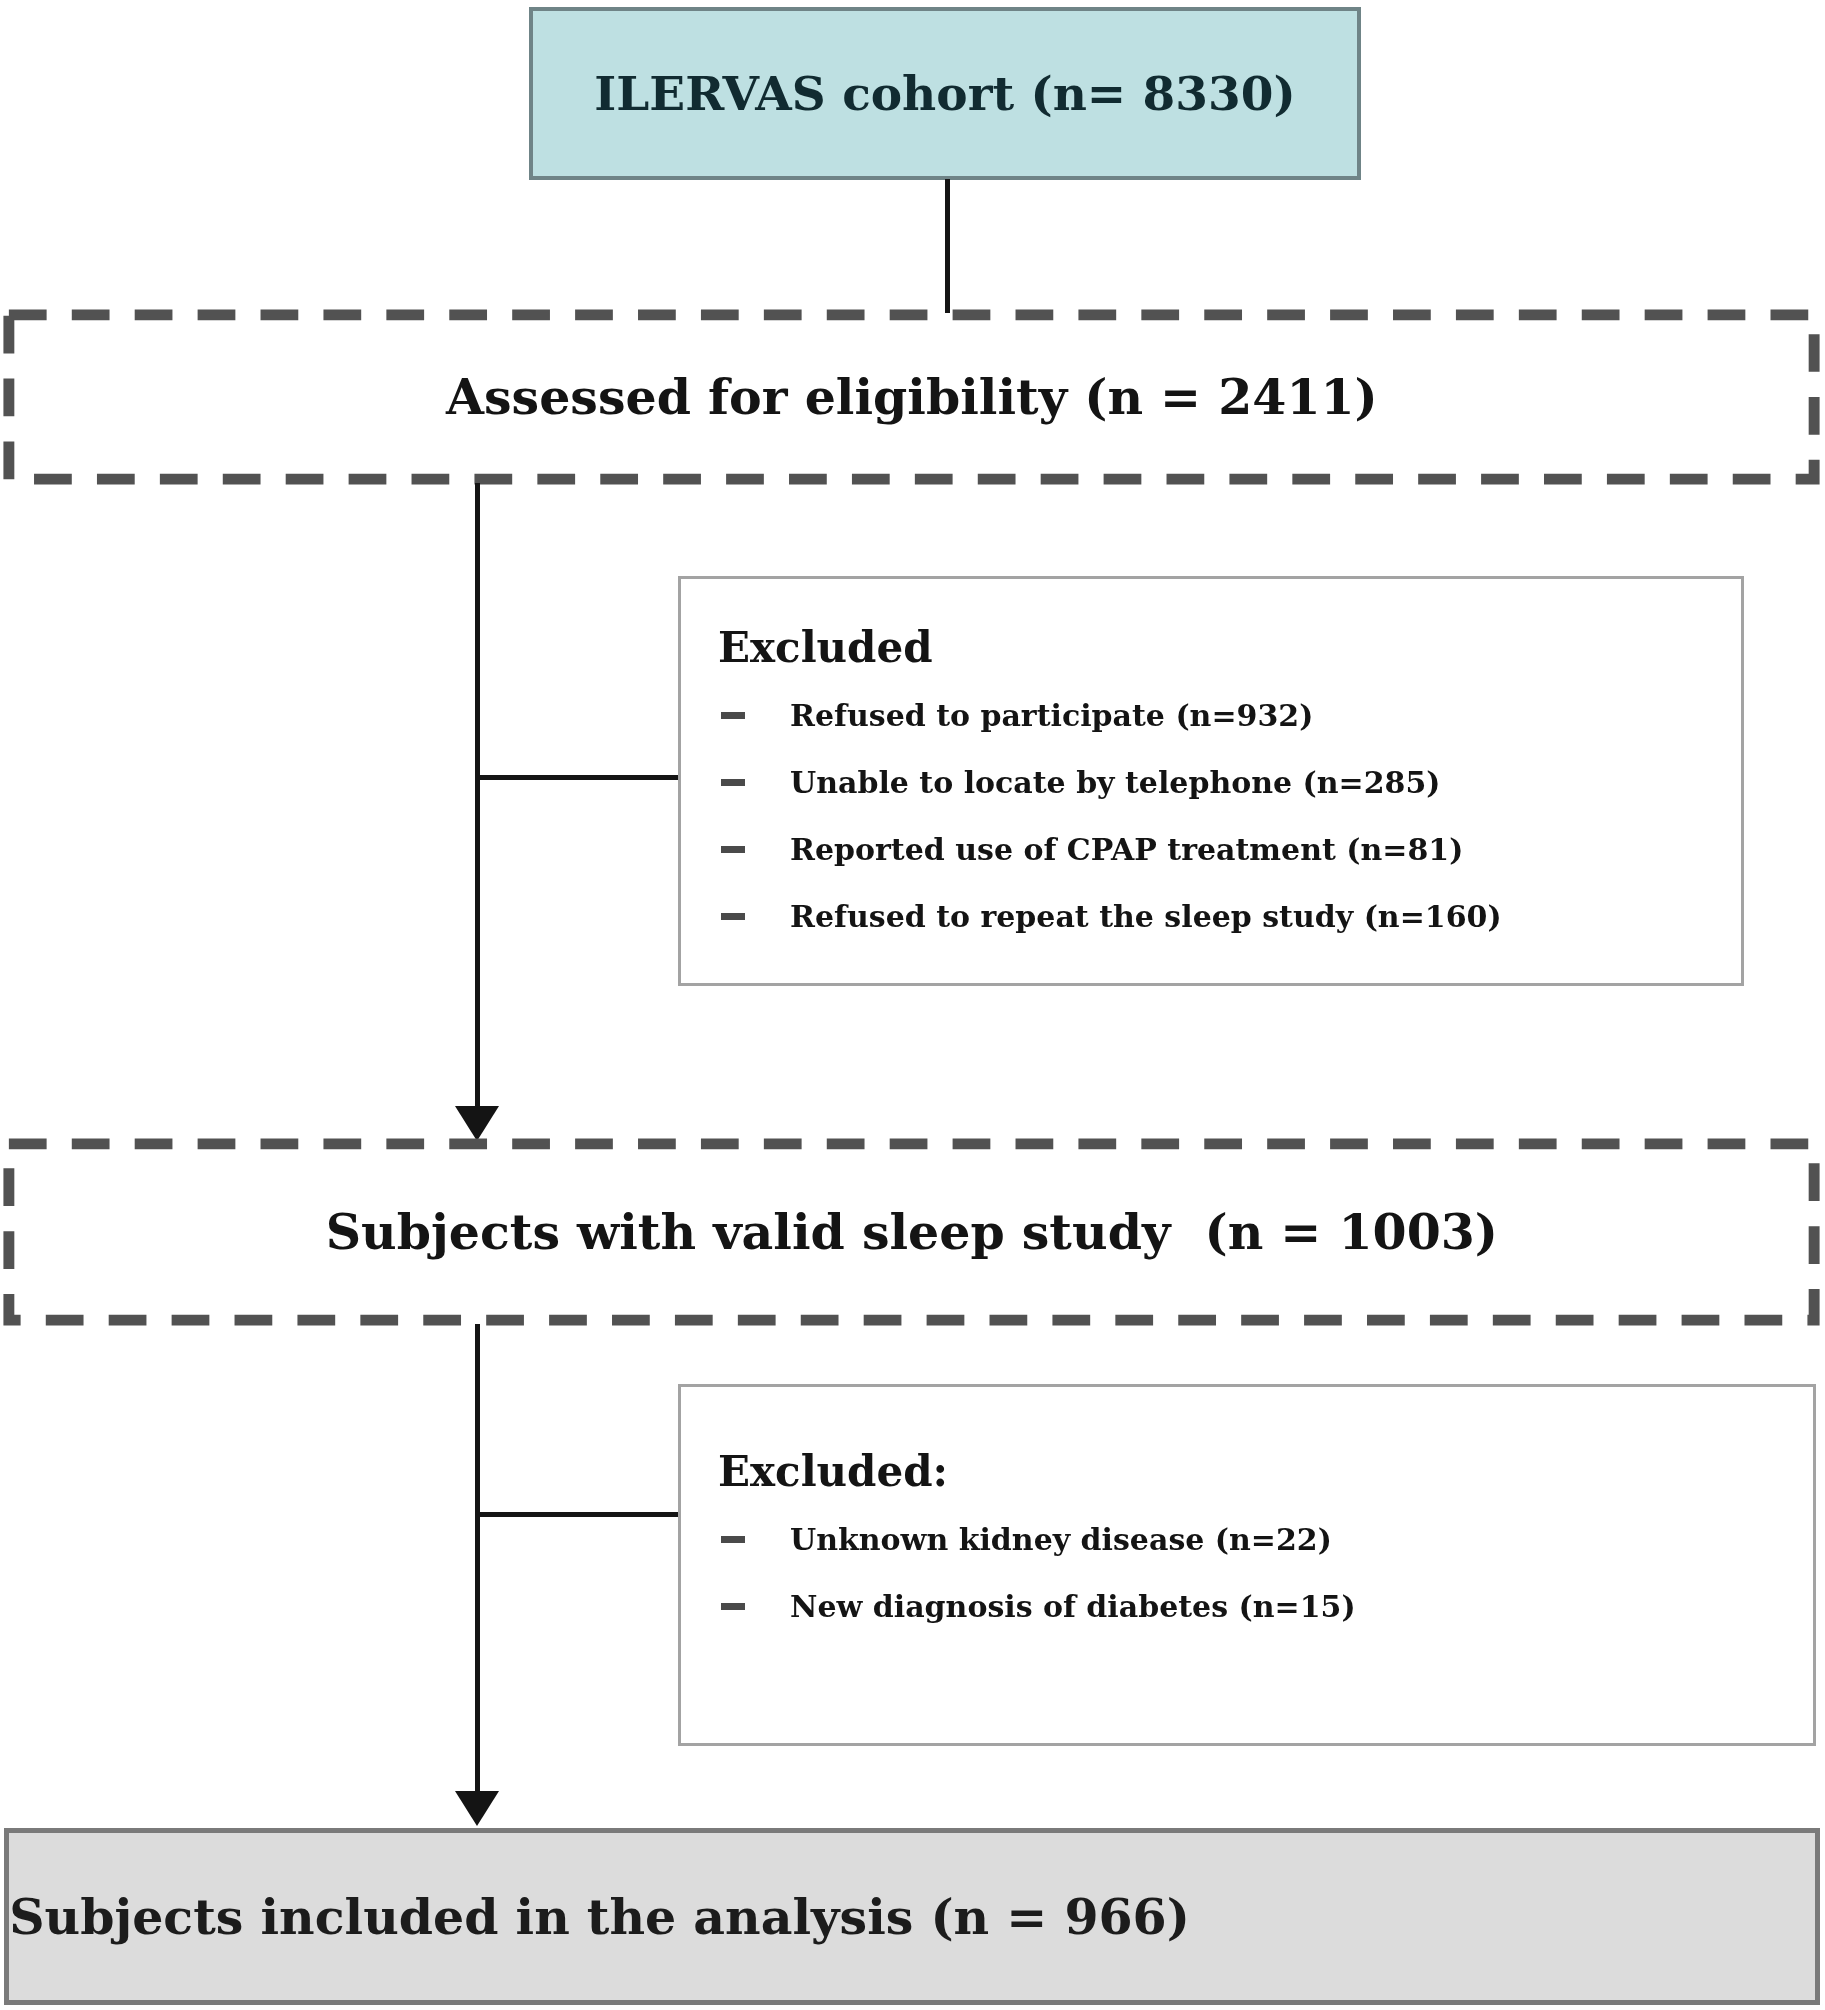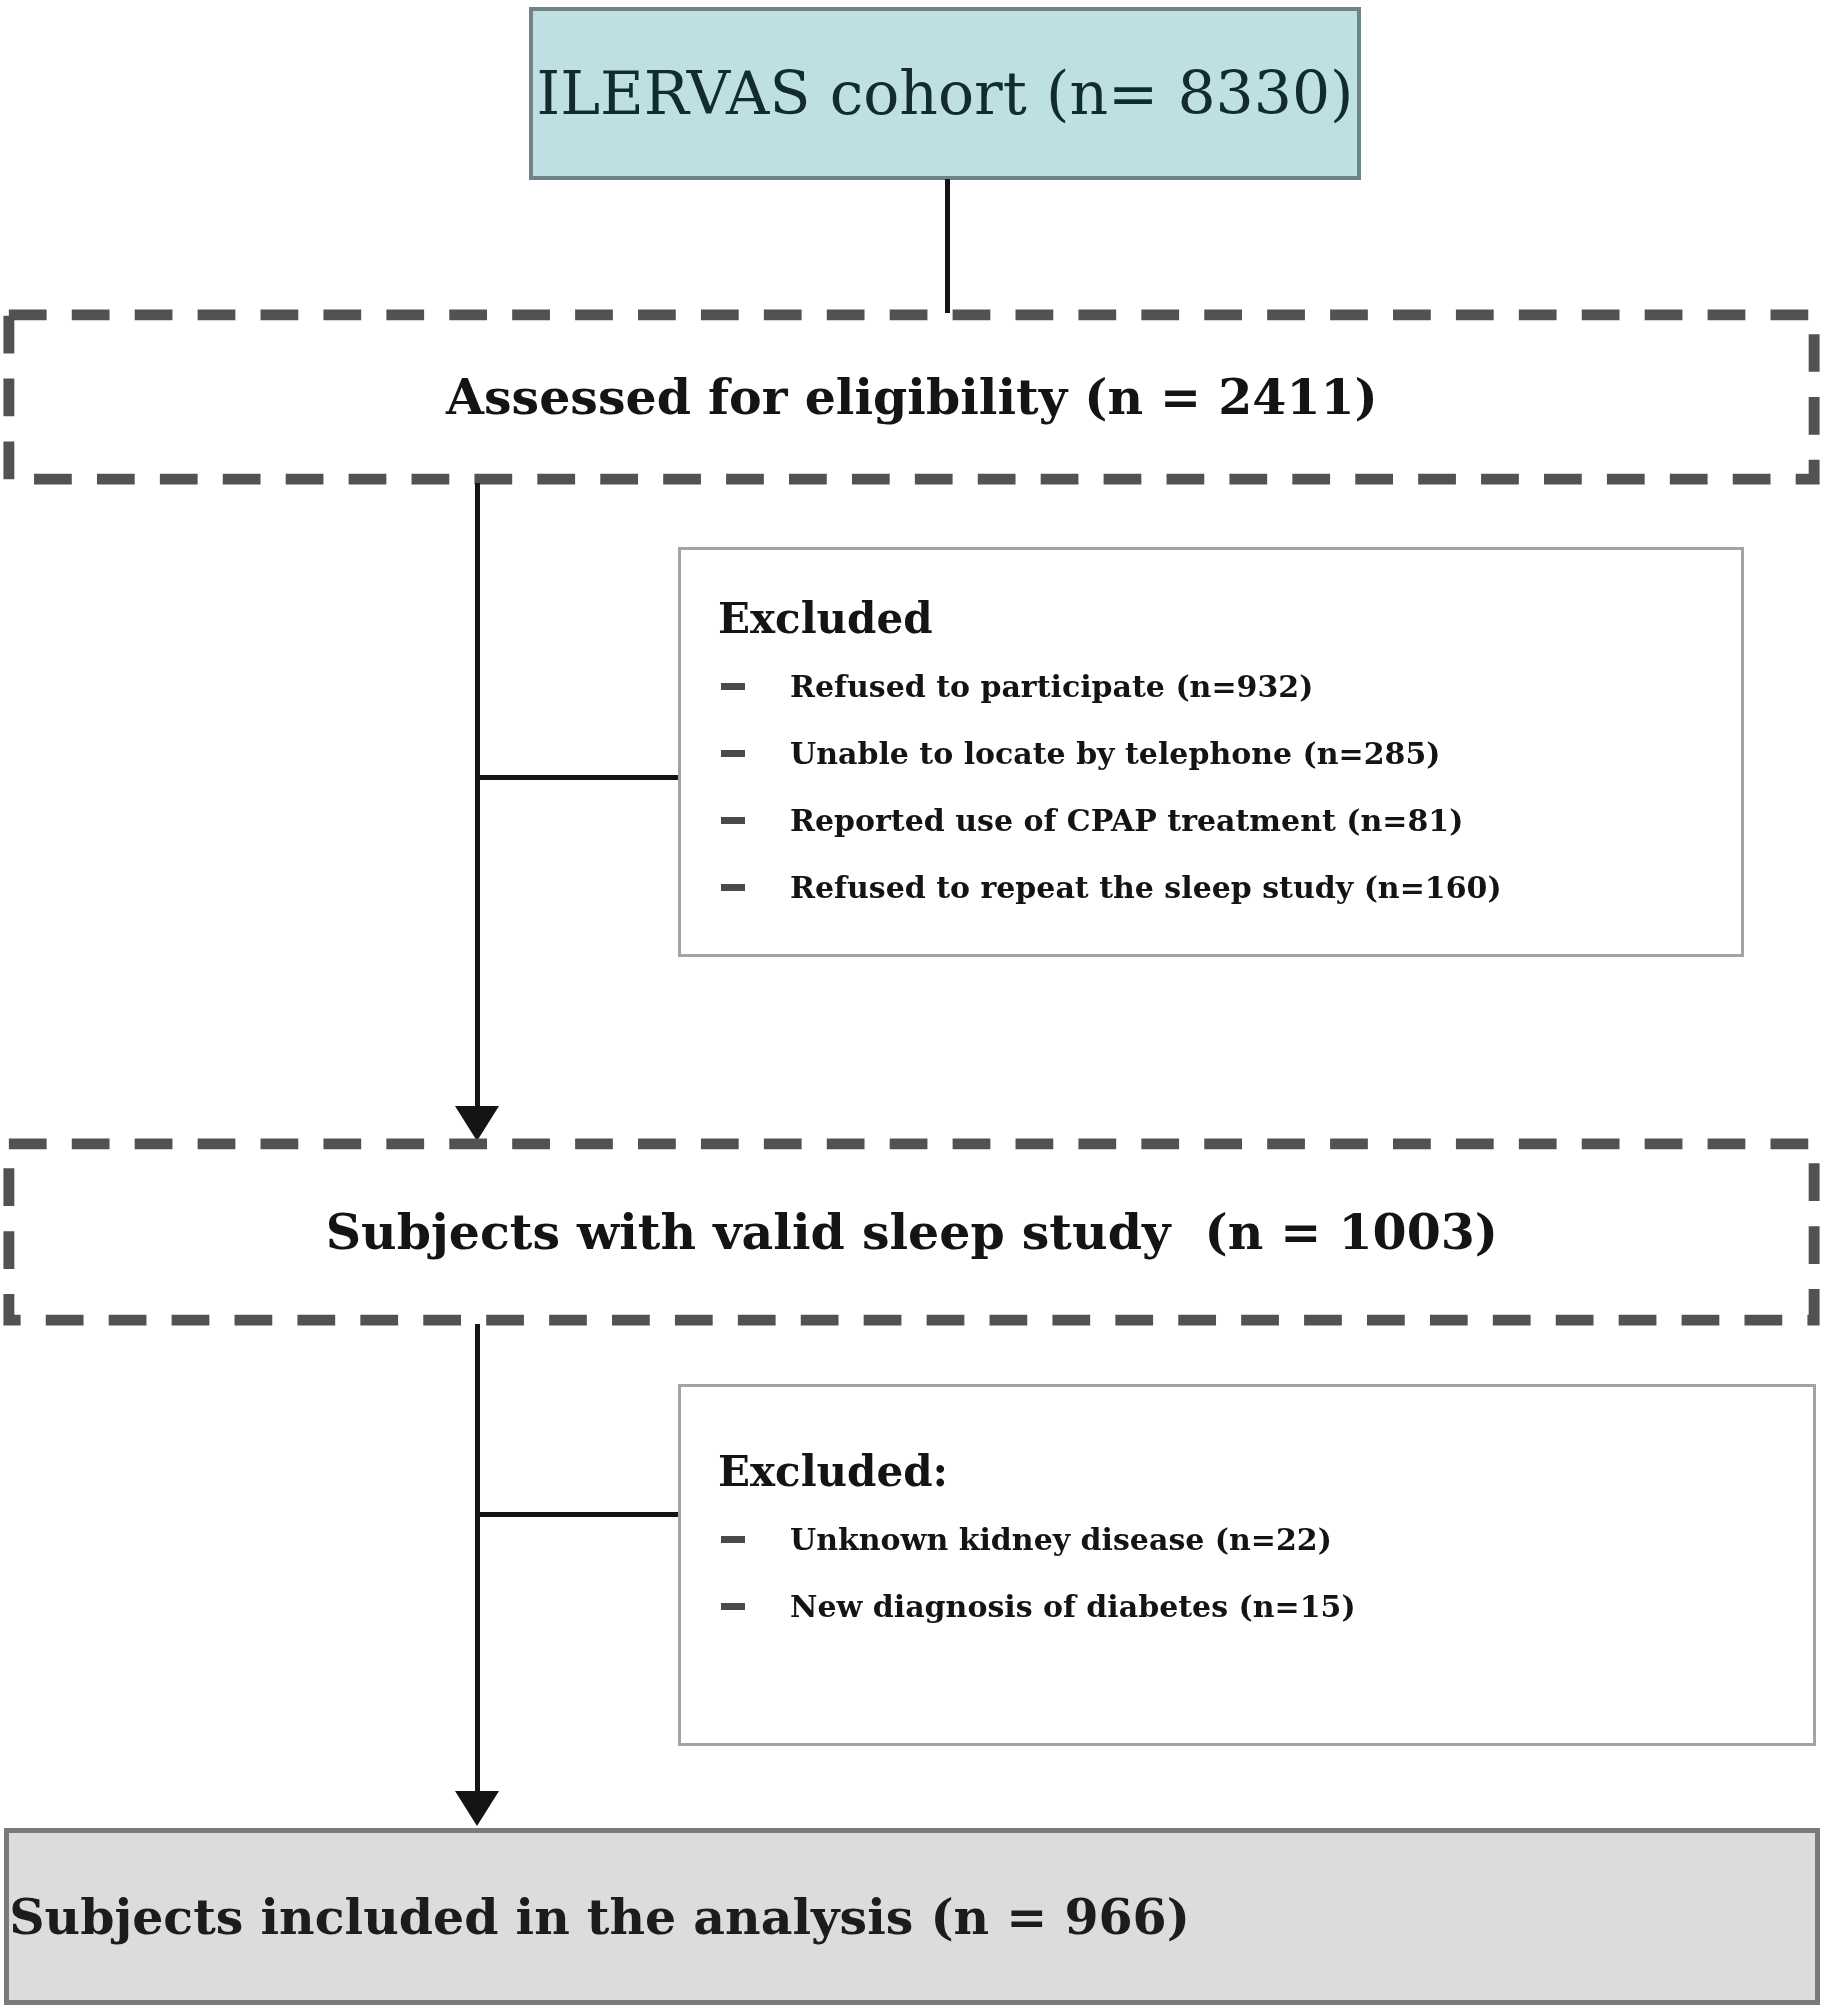--- a/index.html
+++ b/index.html
@@ -19,21 +19,21 @@
   
   .box { position: absolute; box-sizing: border-box; }
 
   .cohort-box {
     left: 529px; top: 6.7px; width: 832px; height: 173px;
     background: #bee0e2;
     border: 4.2px solid #6f8487;
     display: flex; align-items: center; justify-content: center;
   }
   .cohort-box .label {
-    font-size: 60px; font-weight: normal; color: #112b31;
+    font-size: 47px; font-weight: bold; color: #112b31;
     white-space: pre;
   }
 
   .dashed-box {
     display: flex; align-items: center; justify-content: center;
   }
   .dashed-box-1 { left: 3.4px; top: 309px; width: 1817px; height: 176px; }
   .dashed-box-2 { left: 3.4px; top: 1138px; width: 1817px; height: 188px; }
   .dashed-box svg.frame {
     position: absolute; left: 0; top: 0; width: 100%; height: 100%;
@@ -42,21 +42,21 @@
     position: relative;
     font-size: 49px; font-weight: bold; color: #141414;
     white-space: pre;
   }
 
   .excluded-box {
     background: #ffffff;
     border: 3.4px solid #a3a3a3;
     padding: 0;
   }
-  .excluded-box-1 { left: 678px; top: 547px; width: 1066px; height: 410px; }
+  .excluded-box-1 { left: 678px; top: 576px; width: 1066px; height: 410px; }
   .excluded-box-2 { left: 678px; top: 1384px; width: 1138px; height: 362px; }
   .excluded-title {
     display: flex; align-items: center;
     height: 69px;
     margin-left: 37px;
     font-size: 42px; font-weight: bold; color: #141414;
     white-space: pre;
   }
   .excluded-box-1 .excluded-title { margin-top: 34px; }
   .excluded-box-2 .excluded-title { margin-top: 50px; }

